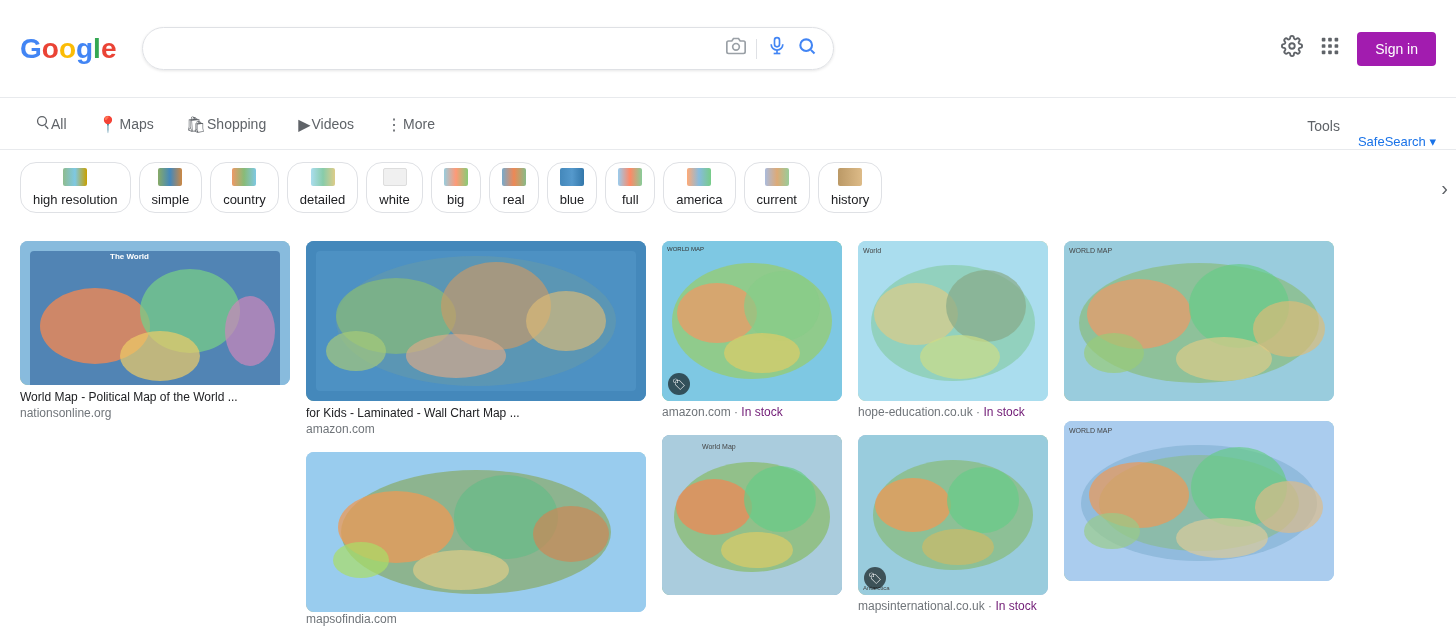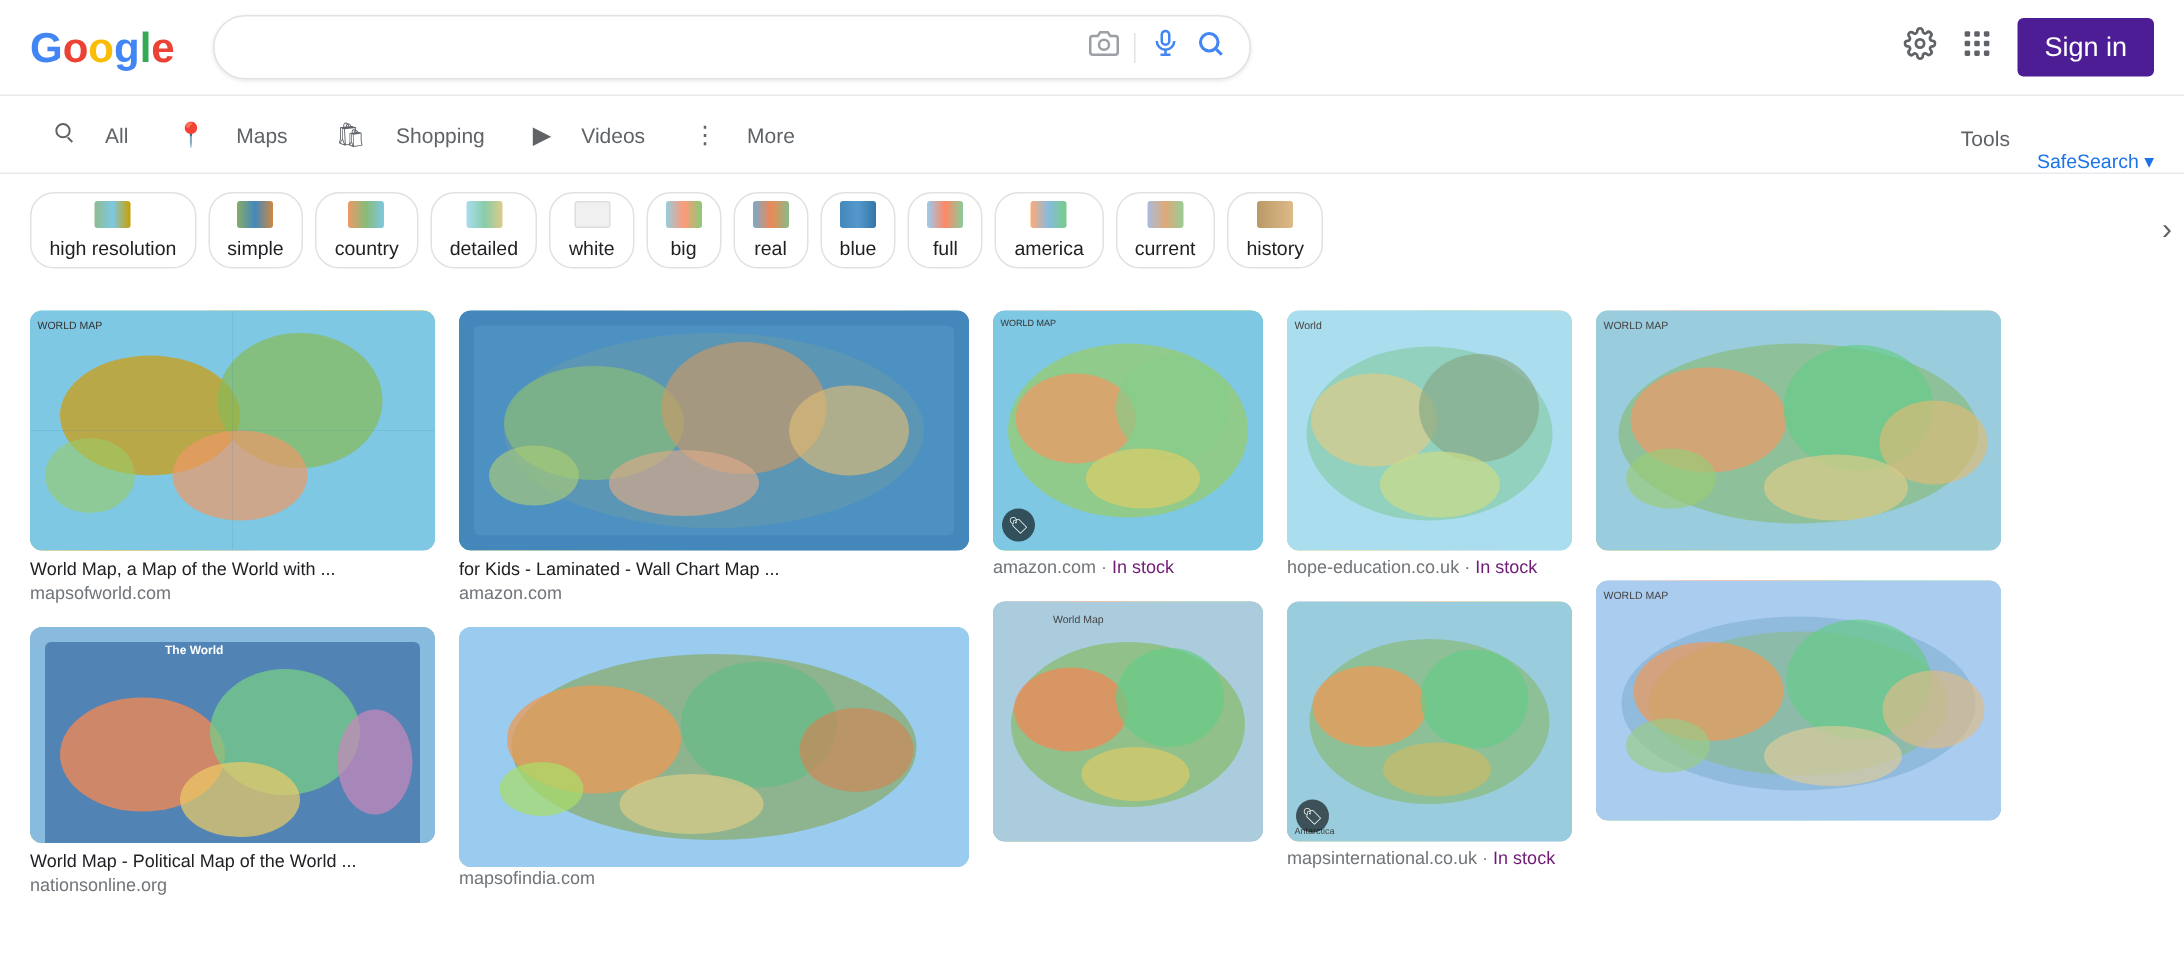--- a/index.html
+++ b/index.html
@@ -1,42 +1,42 @@
 <!DOCTYPE html>
 <html><head>
   <meta charset="utf-8">
   <style>
     * { box-sizing: border-box; margin: 0; padding: 0; }
     body { font-family: Arial, sans-serif; background: #fff; color: #202124; font-size: 14px; }
 
     
-    .header { display: flex; align-items: center; padding: 10px 20px; gap: 16px; border-bottom: 1px solid #e8eaed; }
+    .header { display: flex; align-items: center; padding: 27px 20px; gap: 16px; border-bottom: 1px solid #e8eaed; }
     .logo { display: flex; align-items: center; margin-right: 10px; cursor: pointer; }
     .logo span { font-size: 28px; font-weight: 700; }
     .logo .g-blue { color: #4285F4; }
     .logo .g-red { color: #EA4335; }
     .logo .g-yellow { color: #FBBC05; }
     .logo .g-blue2 { color: #4285F4; }
     .logo .g-green { color: #34A853; }
     .logo .g-red2 { color: #EA4335; }
 
     .search-bar-wrapper { flex: 1; max-width: 692px; display: flex; align-items: center; border: 1px solid #dfe1e5; border-radius: 24px; padding: 8px 16px; gap: 10px; box-shadow: 0 1px 3px rgba(0,0,0,0.1); }
     .search-input { border: none; outline: none; font-size: 16px; flex: 1; color: #202124; }
     .search-icons { display: flex; gap: 10px; align-items: center; }
     .search-icons span { cursor: pointer; color: #9aa0a6; font-size: 18px; }
     .search-btn { background: none; border: none; cursor: pointer; color: #4285F4; font-size: 18px; }
 
     .header-right { display: flex; align-items: center; gap: 16px; margin-left: auto; }
     .settings-icon { cursor: pointer; color: #5f6368; font-size: 22px; }
     .grid-icon { cursor: pointer; color: #5f6368; font-size: 22px; }
-    .sign-in-btn { background: #4c1d95; color: #fff; border: none; border-radius: 4px; padding: 9px 18px; font-size: 18px; font-weight: 500; cursor: pointer; }
+    .sign-in-btn { background: #a21caf; color: #fff; border: none; border-radius: 4px; padding: 9px 18px; font-size: 14px; font-weight: 500; cursor: pointer; }
 
     
     .nav-tabs { display: flex; align-items: center; padding: 4px 20px 0; gap: 4px; border-bottom: 1px solid #e8eaed; }
-    .nav-tab { display: flex; align-items: center; gap: 20px; padding: 10px 14px; cursor: pointer; color: #5f6368; font-size: 14px; border-bottom: 3px solid transparent; text-decoration: none; white-space: nowrap; }
+    .nav-tab { display: flex; align-items: center; gap: 1px; padding: 10px 14px; cursor: pointer; color: #5f6368; font-size: 14px; border-bottom: 3px solid transparent; text-decoration: none; white-space: nowrap; }
     .nav-tab.active { color: #1a73e8; border-bottom: 3px solid #1a73e8; }
     .nav-tab-icon { font-size: 16px; }
     .nav-spacer { flex: 1; }
     .safe-search { margin-left: auto; color: #1a73e8; cursor: pointer; font-size: 13px; display: flex; align-items: center; gap: 4px; margin-top: 32px; }
 
     
     .filter-chips-wrapper { position: relative; overflow: hidden; }
     .filter-chips { display: flex; gap: 8px; padding: 12px 20px; overflow-x: hidden; align-items: center; }
     .chip { display: flex; align-items: center; gap: 6px; padding: 5px 12px; border: 1px solid #dfe1e5; border-radius: 16px; cursor: pointer; font-size: 13px; color: #202124; background: #fff; white-space: nowrap; flex-direction: column; }
     .chip-thumb { width: 24px; height: 18px; border-radius: 2px; overflow: hidden; }
@@ -229,36 +229,20 @@
     </div>
   </div>
   <button class="next-arrow">›</button>
 </div>
 
 <div class="image-grid">
   <div class="image-columns">
 
     <div class="image-column col-0">
       <div class="img-card">
-        <div class="img-placeholder map-thumb-1">
-          <svg viewBox="0 0 270 160" width="270" height="160">
-            <rect width="270" height="160" fill="#7ec8e3"></rect>
-            <ellipse cx="80" cy="70" rx="60" ry="40" fill="#c8a020" opacity="0.8"></ellipse>
-            <ellipse cx="180" cy="60" rx="55" ry="45" fill="#88bb55" opacity="0.7"></ellipse>
-            <ellipse cx="140" cy="110" rx="45" ry="30" fill="#ee9966" opacity="0.7"></ellipse>
-            <ellipse cx="40" cy="110" rx="30" ry="25" fill="#99cc66" opacity="0.6"></ellipse>
-            <text x="5" y="12" font-size="7" fill="#333" font-family="Arial">WORLD MAP</text>
-            <line x1="0" y1="80" x2="270" y2="80" stroke="#4488bb" stroke-width="0.3" opacity="0.4"></line>
-            <line x1="135" y1="0" x2="135" y2="160" stroke="#4488bb" stroke-width="0.3" opacity="0.4"></line>
-          </svg>
-        </div>
-        <div class="img-label">World Map, a Map of the World with ...</div>
-        <div class="img-source">mapsofworld.com</div>
-      </div>
-      <div class="img-card">
         <div class="img-placeholder map-thumb-6">
           <svg viewBox="0 0 270 160" width="270" height="160">
             <rect width="270" height="160" fill="#88bbdd"></rect>
             <rect x="10" y="10" width="250" height="140" rx="4" fill="#4477aa" opacity="0.8"></rect>
             <text x="90" y="18" font-size="8" fill="white" font-family="Arial" font-weight="bold">The World</text>
             <ellipse cx="75" cy="85" rx="55" ry="38" fill="#ee8855" opacity="0.8"></ellipse>
             <ellipse cx="170" cy="70" rx="50" ry="42" fill="#77cc88" opacity="0.75"></ellipse>
             <ellipse cx="140" cy="115" rx="40" ry="25" fill="#eecc66" opacity="0.7"></ellipse>
             <ellipse cx="230" cy="90" rx="25" ry="35" fill="#cc88bb" opacity="0.7"></ellipse>
           </svg>

